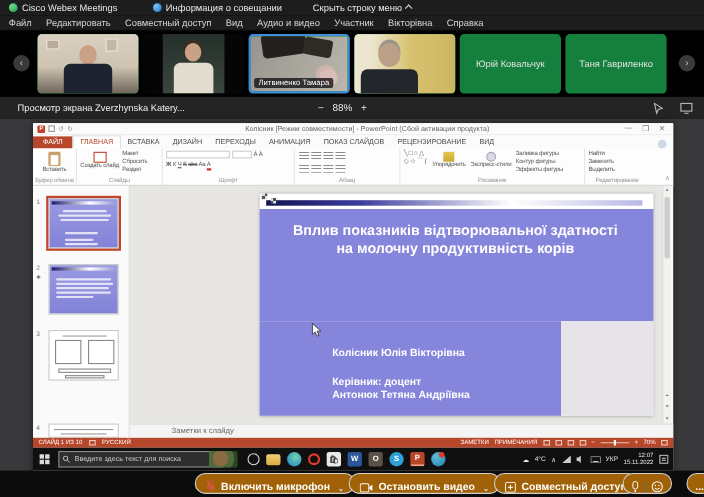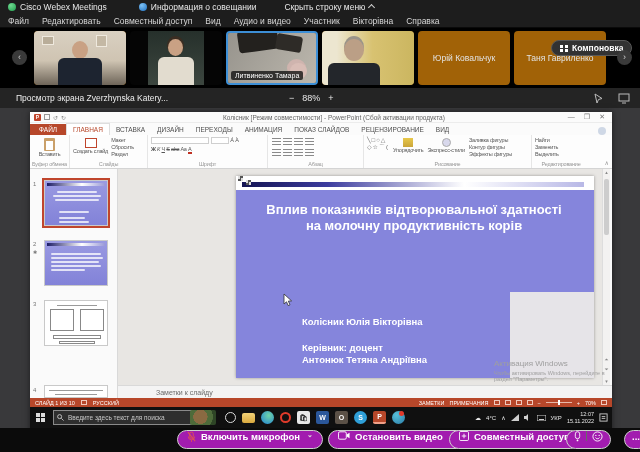--- a/index.html
+++ b/index.html
@@ -10,21 +10,21 @@
   
   .topbar{left:0;top:0;width:640px;height:14px;background:#1d1d1d;display:flex;align-items:center;color:#e8e8e8;font-size:8.5px;}
   .menubar{left:0;top:14px;width:640px;height:14px;background:#1d1d1d;display:flex;align-items:center;gap:13px;padding-left:8px;color:#d6d6d6;font-size:8.5px;border-bottom:1px solid #0a0a0a;}
   .menubar span{cursor:default;}
   .webex-ball{width:8px;height:8px;border-radius:50%;background:radial-gradient(circle at 35% 30%,#6fd98f,#1f9e4e);margin:0 4px 0 8px;display:inline-block;}
   .info-ball{width:8px;height:8px;border-radius:50%;background:radial-gradient(circle at 35% 30%,#7ec2f5,#1d6fc0);margin:0 4px 0 0;display:inline-block;}
   .chev{display:inline-block;width:5px;height:5px;border-left:1px solid #cfcfcf;border-top:1px solid #cfcfcf;transform:rotate(45deg);margin-left:4px;}
 
   
   .filmstrip{left:0;top:28px;width:640px;height:60px;background:#000;}
-  .tile{position:absolute;top:3px;width:92px;height:54px;border-radius:4px;overflow:hidden;background:#a16207;}
+  .tile{position:absolute;top:3px;width:92px;height:54px;border-radius:4px;overflow:hidden;background:#15803d;}
   .tile.active{border:2px solid #3d8fd6;}
   .name-pill{position:absolute;left:3px;bottom:3px;background:rgba(15,15,15,.78);color:#fff;font-size:7px;padding:1px 4px;border-radius:2px;white-space:nowrap;}
   .audio-name{width:100%;height:100%;display:flex;align-items:center;justify-content:center;color:#e3e3e3;font-size:8.5px;}
   .nav-circle{position:absolute;width:15px;height:15px;border-radius:50%;background:#3a3a3a;color:#cfcfcf;display:flex;align-items:center;justify-content:center;font-size:9px;line-height:1;}
   .layout-btn{position:absolute;left:551px;top:12px;height:16px;background:#323232;border:1px solid #585858;border-radius:9px;color:#fff;font-size:8.5px;display:flex;align-items:center;gap:4px;padding:0 8px;font-weight:bold;}
   .grid-ico{display:inline-block;width:8px;height:7px;background:
      linear-gradient(#fff,#fff) 0 0/3px 3px no-repeat,
      linear-gradient(#fff,#fff) 5px 0/3px 3px no-repeat,
      linear-gradient(#fff,#fff) 0 4px/3px 3px no-repeat,
      linear-gradient(#fff,#fff) 5px 4px/3px 3px no-repeat;}
@@ -102,21 +102,21 @@
      linear-gradient(#dcdcdc,#dcdcdc) 0 5px/4px 4px no-repeat,
      linear-gradient(#dcdcdc,#dcdcdc) 5px 5px/4px 4px no-repeat;}
   .searchbox{margin-left:8px;width:150px;height:15px;background:#2e2e2e;border:1px solid #8a8a8a;display:flex;align-items:center;gap:4px;padding:0 3px;font-size:6.5px;color:#c9c9c9;position:relative;}
   .sh-img{position:absolute;right:-14px;top:-1px;width:26px;height:15px;background:radial-gradient(circle at 40% 45%,#8a6a42 0 40%,#4e6b3a 41% 70%,#2e4526 71%);border-radius:2px;}
   .tb-ico{width:13px;height:13px;border-radius:2px;margin-left:6px;display:flex;align-items:center;justify-content:center;font-size:7px;font-weight:bold;color:#fff;position:relative;}
   .tray{margin-left:auto;display:flex;align-items:center;gap:5px;font-size:6px;color:#e8e8e8;padding-right:4px;}
   .clock{text-align:right;font-size:5.5px;line-height:6.5px;}
 
   
   .controlbar{left:0;top:428px;width:640px;height:24px;background:#0b0b0b;}
-  .pill{position:absolute;top:2px;height:19px;border:1px solid #cfcfcf;border-radius:11px;background:#a21caf;color:#fff;display:flex;align-items:flex-start;gap:5px;padding:0 9px;font-size:9.5px;font-weight:bold;white-space:nowrap;}
+  .pill{position:absolute;top:2px;height:19px;border:1px solid #cfcfcf;border-radius:11px;background:#a16207;color:#fff;display:flex;align-items:flex-end;gap:5px;padding:0 9px;font-size:9.5px;font-weight:bold;white-space:nowrap;}
   .pill .dd{font-size:7px;color:#dcdcdc;margin-left:2px;}
   .dot-badge{position:absolute;right:1px;top:0px;width:5px;height:5px;border-radius:50%;background:#e0392a;}
 </style>
 </head>
 <body>
 
 <div class="root">
 
   <div class="abs topbar">
     <span class="webex-ball"></span>
@@ -174,24 +174,20 @@
     </div>
 
     <div class="tile" style="left:418px;">
       <div class="audio-name">Юрій Ковальчук</div>
     </div>
 
     <div class="tile" style="left:514px;">
       <div class="audio-name">Таня Гавриленко</div>
     </div>
 
-    <div class="layout-btn">
-      <span class="grid-ico"></span>
-      <span>Компоновка</span>
-    </div>
     <div class="nav-circle" style="left:617px;top:22px;">›</div>
   </div>
 
   <div class="abs sharebar">
     <span style="padding-left:16px;">Просмотр экрана Zverzhynska Katery...</span>
     <span class="zoomctl">
       <span>−</span>
       <span>88%</span>
       <span>+</span>
     </span>
@@ -360,25 +356,20 @@
       </div>
 
       <div class="abs vsb">
         <div>▴</div>
         <div class="th"></div>
         <div style="position:absolute;bottom:22px;left:0;right:0;">⏶</div>
         <div style="position:absolute;bottom:12px;left:0;right:0;">⏷</div>
         <div style="position:absolute;bottom:1px;left:0;right:0;">▾</div>
       </div>
 
-      <div class="abs watermark">
-        <div style="font-size:8px;">Активация Windows</div>
-        <div style="font-size:5.5px;margin-top:2px;white-space:nowrap;">Чтобы активировать Windows, перейдите в</div>
-        <div style="font-size:5.5px;">раздел "Параметры".</div>
-      </div>
 
       <div class="abs notes">
         <span>Заметки к слайду</span>
       </div>
 
       <div class="abs ppt-status">
         <span>СЛАЙД 1 ИЗ 10</span>
         <span class="st-ico"></span>
         <span>РУССКИЙ</span>
         <span style="margin-left:auto;display:flex;align-items:center;gap:5px;">
@@ -457,21 +448,21 @@
     <div class="pill" style="left:177px;">
       <svg width="9" height="12" viewBox="0 0 10 13">
         <rect x="3" y="1" width="4" height="7" rx="2" fill="none" stroke="#e05252"></rect>
         <path d="M1.5 6 a3.5 3.5 0 0 0 7 0" fill="none" stroke="#e05252"></path>
         <line x1="5" y1="10" x2="5" y2="12" stroke="#e05252"></line>
         <line x1="1" y1="1" x2="9" y2="11" stroke="#e05252" stroke-width="1.2"></line>
       </svg>
       <span>Включить микрофон</span>
       <span class="dd">⌄</span>
     </div>
-    <div class="pill" style="left:328px;">
+    <div class="pill" style="left:317px;">
       <svg width="12" height="9" viewBox="0 0 13 9">
         <rect x="0.5" y="0.5" width="8.5" height="8" rx="1.5" fill="none" stroke="#fff"></rect>
         <path d="M9.5 3.5 L12.5 1.5 L12.5 7.5 L9.5 5.5 Z" fill="#fff"></path>
       </svg>
       <span>Остановить видео</span>
       <span class="dd">⌄</span>
     </div>
     <div class="pill" style="left:449px;">
       <svg width="10" height="10" viewBox="0 0 11 11">
         <rect x="0.5" y="0.5" width="10" height="10" rx="1.5" fill="none" stroke="#fff"></rect>

